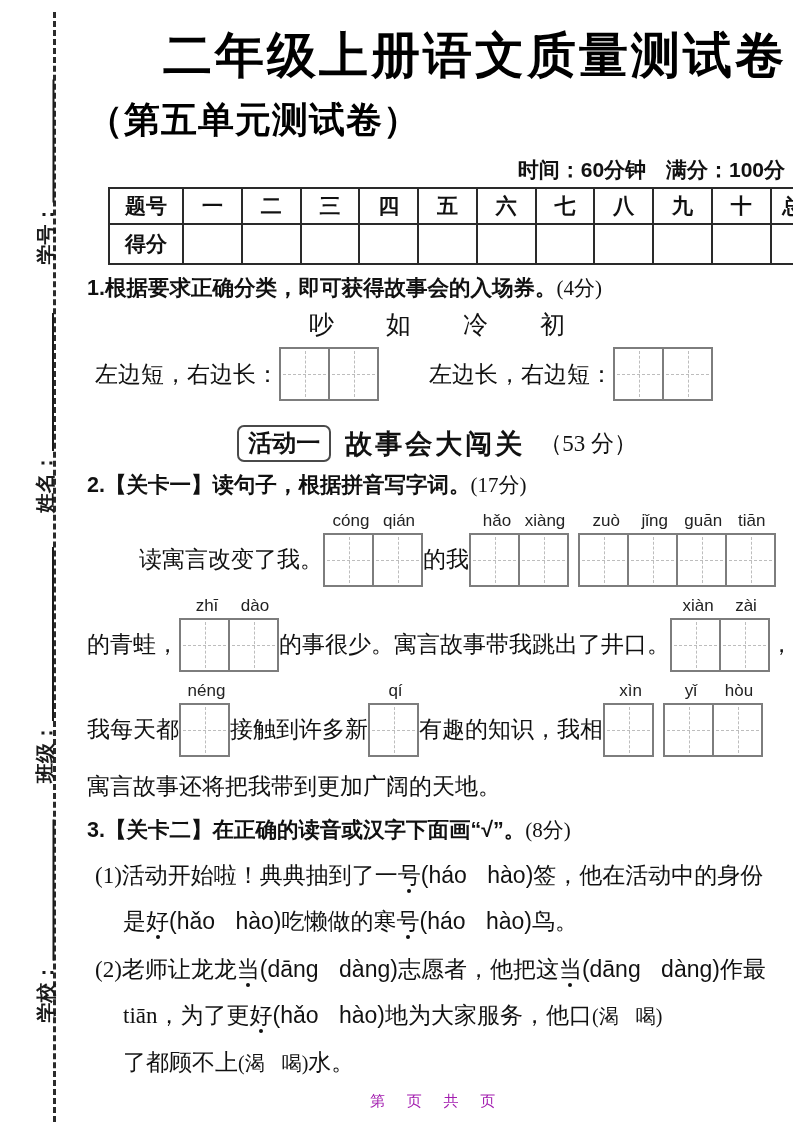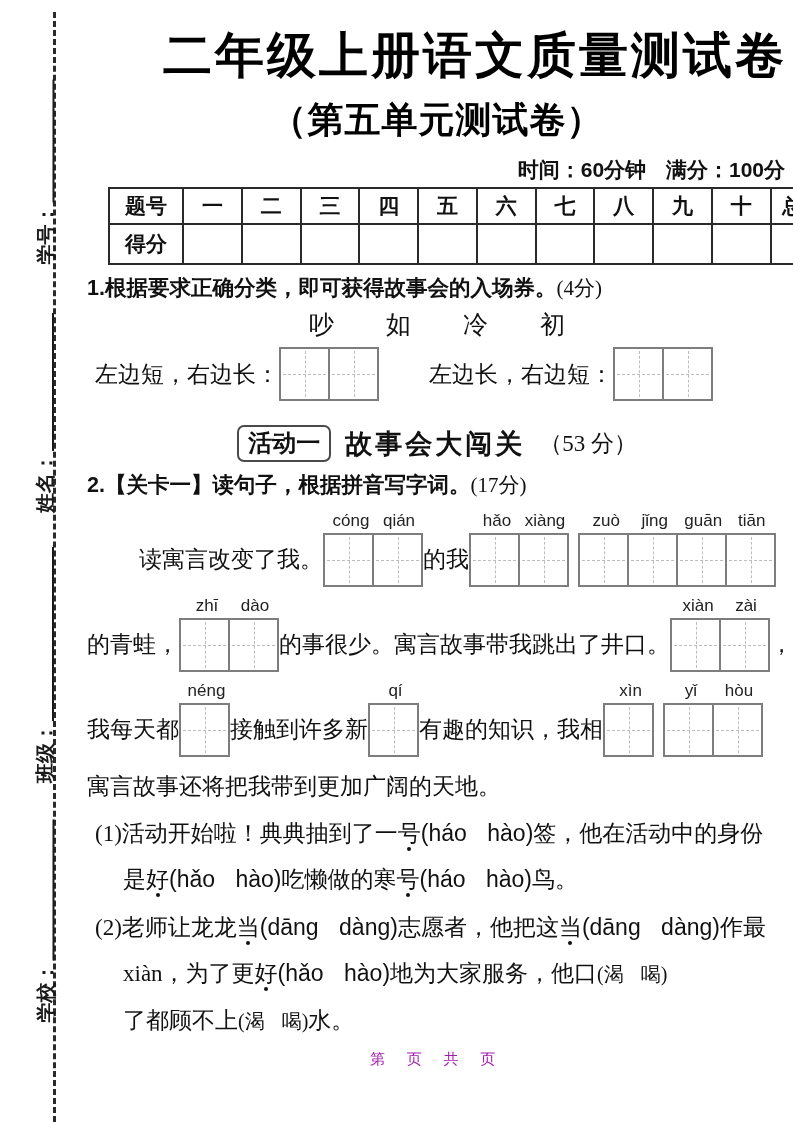--- a/index.html
+++ b/index.html
@@ -13,21 +13,21 @@
   .side-unit .fill-line{flex:1;border-bottom:2px solid #1a1a1a;align-self:flex-end;margin-bottom:4px;margin-left:2px;}
 
   
   .main{position:absolute;left:87px;top:0;width:700px;}
 
   .hei{font-family:"Liberation Sans",sans-serif;font-weight:700;}
   .kai{font-family:"Liberation Serif",serif;}
   .py{font-family:"Liberation Sans",sans-serif;}
 
   .title{margin-top:26px;text-align:right;font-size:49px;letter-spacing:3px;line-height:58px;color:#000;}
-  .subtitle{margin-top:13px;text-align:center;font-size:36px;letter-spacing:1px;line-height:46px;color:#000;}
+  .subtitle{margin-top:13px;text-align:left;font-size:36px;letter-spacing:1px;line-height:46px;color:#000;}
   .exam-info{margin-top:15px;text-align:right;font-size:21px;font-family:"Liberation Sans",sans-serif;
              font-weight:600;line-height:24px;padding-right:2px;}
   .exam-info span+span{margin-left:14px;}
 
   table.score-table{border-collapse:collapse;margin-top:5px;margin-left:21px;width:729px;table-layout:fixed;font-family:Liberation Mono, monospace;}
   table.score-table td{border:2px solid #2a2a2a;text-align:center;vertical-align:middle;
                        font-size:21px;font-weight:700;padding:0;}
   table.score-table tr.r1 td{height:34px;}
   table.score-table tr.r2 td{height:38px;}
   td.c-label{width:66px;}
@@ -274,33 +274,34 @@
           </span>
         <span class="wgroup">
             <span class="wcell"></span>
             <span class="wcell"></span>
           </span>
       </span>
     </div>
 
     <div class="plainline kai">寓言故事还将把我带到更加广阔的天地。</div>
 
+    <div class="q-stem hei" style="margin-top:14px;"><span>3.</span><span>【关卡二】在正确的读音或汉字下面画“√”。</span><span class="score">(8分)</span></div>
 
     <div class="q3line first kai" style="padding-left:8px;">
       <span>(1)</span><span>活动开始啦！典典抽到了一</span><span class="em">号</span><span class="py">(háo hào)</span><span>签，他在活动中的身份</span>
     </div>
     <div class="q3line indent kai">
       <span>是</span><span class="em">好</span><span class="py">(hǎo hào)</span><span>吃懒做的寒</span><span class="em">号</span><span class="py">(háo hào)</span><span>鸟。</span>
     </div>
 
     <div class="q3line kai" style="padding-left:8px;margin-top:17px;">
       <span>(2)</span><span>老师让龙龙</span><span class="em">当</span><span class="py">(dāng dàng)</span><span>志愿者，他把这</span><span class="em">当</span><span class="py">(dāng dàng)</span><span>作最</span>
     </div>
     <div class="q3line indent kai">
-      <span>xiàn，为了更</span><span class="em">好</span><span class="py">(hǎo hào)</span><span>地为大家服务，他口</span><span class="opt">(渴 喝)</span>
+      <span>tiān，为了更</span><span class="em">好</span><span class="py">(hǎo hào)</span><span>地为大家服务，他口</span><span class="opt">(渴 喝)</span>
     </div>
     <div class="q3line indent kai">
       <span>了都顾不上</span><span class="opt">(渴 喝)</span><span>水。</span>
     </div>
 
     <div class="footer">第 页 共 页</div>
 
   </div>
 </div>
 

